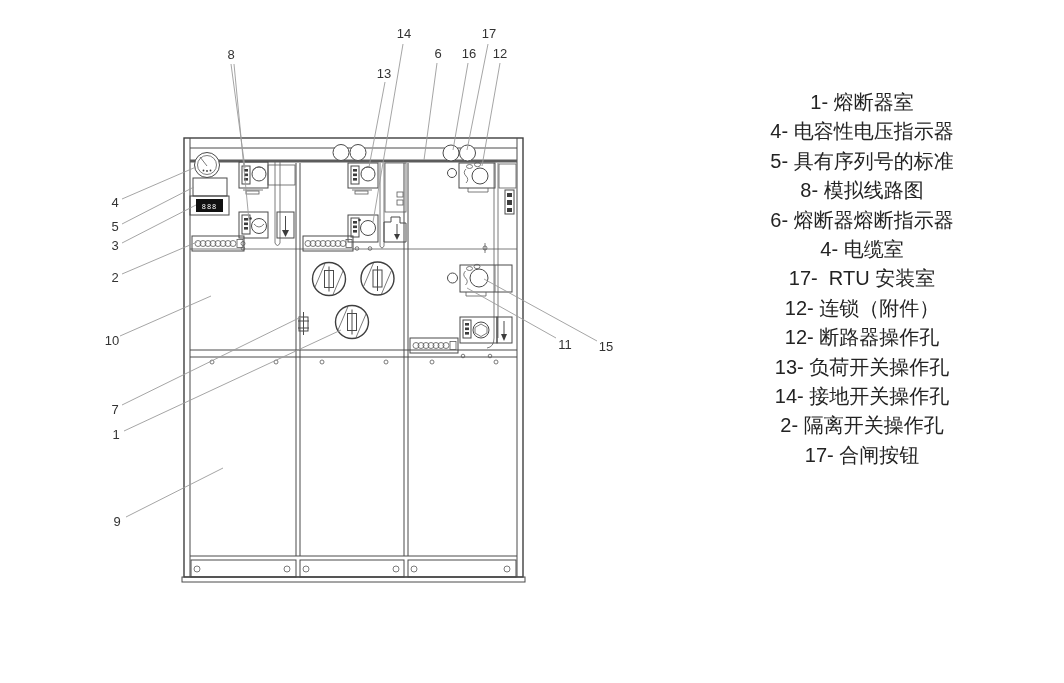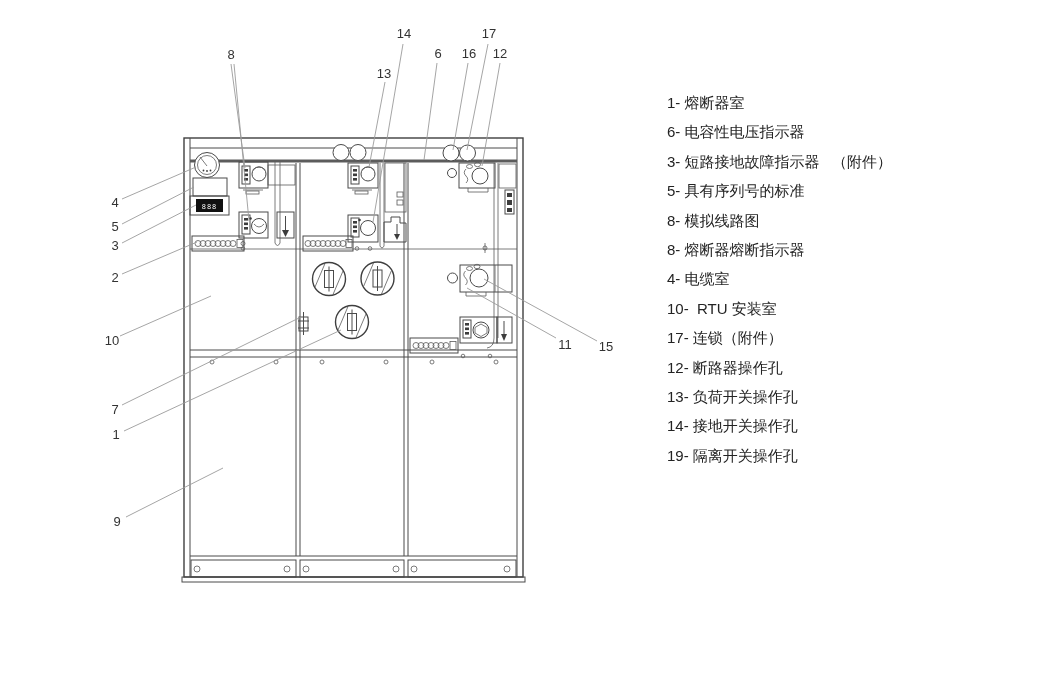--- a/index.html
+++ b/index.html
@@ -11,22 +11,22 @@
   .ln-th{stroke:#3f3f3f;stroke-width:1.4;fill:none;}
   .ln-fine{stroke:#5a5a5a;stroke-width:0.8;fill:none;}
   .mimic{stroke:#5c5c5c;stroke-width:3;fill:none;}
   .leader{stroke:#9b9b9b;stroke-width:0.9;fill:none;}
   .mark{fill:#3c3c3c;stroke:none;}
   .whitefill{fill:#ffffff;}
   .callout{font:13px "Liberation Sans",sans-serif;fill:#333333;}
   .seg-text{font:7px "Liberation Mono","DejaVu Sans Mono",monospace;fill:#ffffff;letter-spacing:1px;}
   
   .legend{position:absolute;left:667px;top:88px;width:390px;color:#232323;}
-  .legend-item{height:29.4px;line-height:29.4px;font-size:15px;white-space:pre;
-               font-family:"Liberation Sans",sans-serif;}
+  .legend-item{height:29.4px;line-height:29.4px;font-size:20px;white-space:pre;
+               font-family:"Liberation Sans",sans-serif;text-align:center;}
 </style>
 </head>
 <body>
 
 <div class="canvas">
 
   <svg class="diagram-svg" width="660" height="683" viewBox="0 0 660 683">
 
     <g>
       <rect class="ln-th" x="184" y="138" width="339" height="439"></rect>
@@ -296,27 +296,27 @@
       <text class="callout" x="115" y="414" text-anchor="middle">7</text>
       <text class="callout" x="116" y="439" text-anchor="middle">1</text>
       <text class="callout" x="117" y="526" text-anchor="middle">9</text>
       <text class="callout" x="565" y="349" text-anchor="middle">11</text>
       <text class="callout" x="606" y="351" text-anchor="middle">15</text>
     </g>
   </svg>
 
   <div class="legend">
     <div class="legend-item">1- 熔断器室</div>
-    <div class="legend-item">6- 电容性电压指示器</div>
-    <div class="legend-item">3- 短路接地故障指示器   （附件）</div>
+    <div class="legend-item">4- 电容性电压指示器</div>
     <div class="legend-item">5- 具有序列号的标准</div>
     <div class="legend-item">8- 模拟线路图</div>
-    <div class="legend-item">8- 熔断器熔断指示器</div>
+    <div class="legend-item">6- 熔断器熔断指示器</div>
     <div class="legend-item">4- 电缆室</div>
-    <div class="legend-item">10-  RTU 安装室</div>
-    <div class="legend-item">17- 连锁（附件）</div>
+    <div class="legend-item">17-  RTU 安装室</div>
+    <div class="legend-item">12- 连锁（附件）</div>
     <div class="legend-item">12- 断路器操作孔</div>
     <div class="legend-item">13- 负荷开关操作孔</div>
     <div class="legend-item">14- 接地开关操作孔</div>
-    <div class="legend-item">19- 隔离开关操作孔</div>
+    <div class="legend-item">2- 隔离开关操作孔</div>
+    <div class="legend-item">17- 合闸按钮</div>
   </div>
 
 </div>
 
 </body></html>

